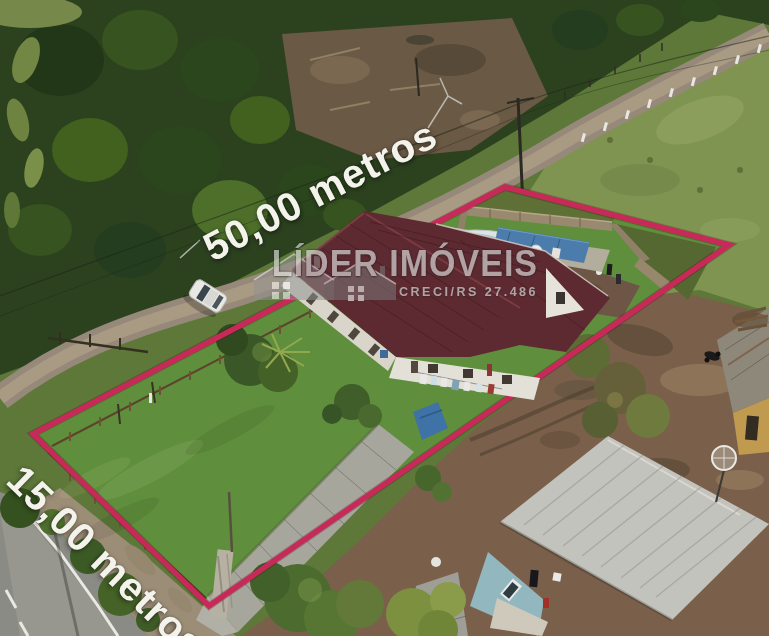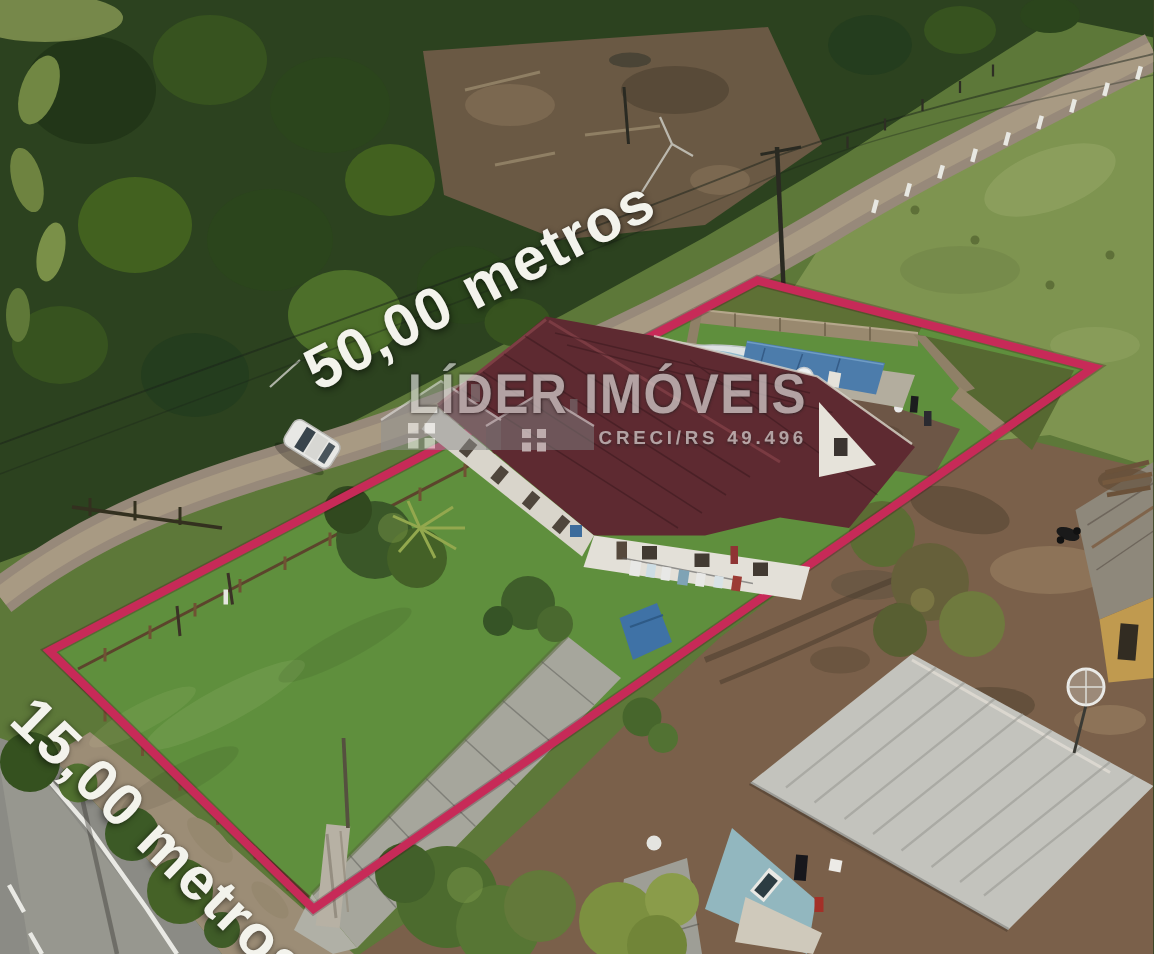--- a/index.html
+++ b/index.html
@@ -426,15 +426,15 @@
           <rect x="35" y="36" width="7" height="7"></rect>
       <rect x="24" y="46" width="7" height="7"></rect>
           <rect x="35" y="46" width="7" height="7"></rect>
       <rect x="100" y="40" width="6" height="6"></rect>
           <rect x="110" y="40" width="6" height="6"></rect>
       <rect x="100" y="49" width="6" height="6"></rect>
           <rect x="110" y="49" width="6" height="6"></rect>
     </g>
   </svg>
   <div class="wm-title">LÍDER IMÓVEIS</div>
-  <div class="wm-creci">CRECI/RS 49.496</div>
+  <div class="wm-creci">CRECI/RS 27.486</div>
 </div>
 </div>
 
 </body></html>

